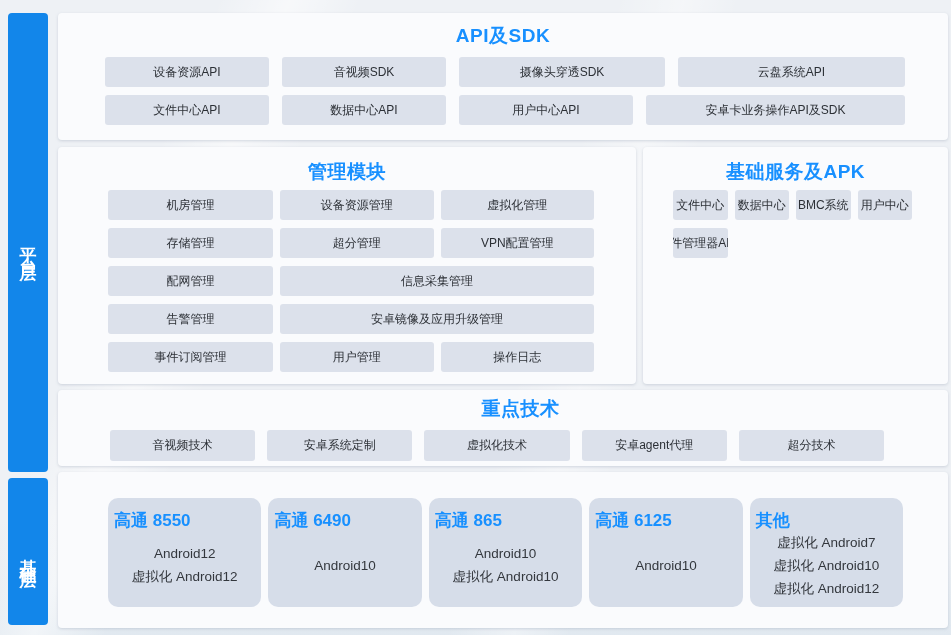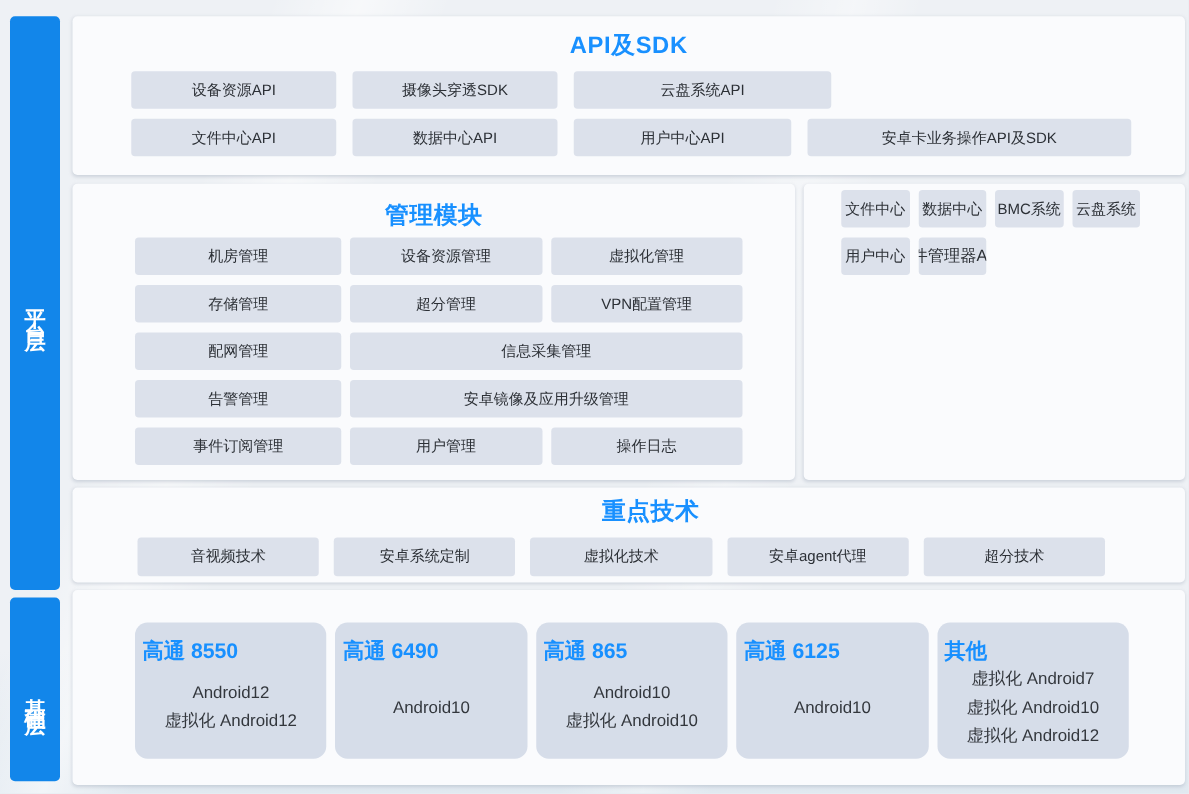--- a/index.html
+++ b/index.html
@@ -102,20 +102,21 @@
     <span class="vtxt">平台层</span>
   </div>
   <div class="vbar" id="bar-base">
     <span class="vtxt">基础层</span>
   </div>
 
   <div class="panel" id="panel-api">
     <div class="panel-title">API及SDK</div>
     <div class="api-row row-api1">
         <div class="box">设备资源API</div>
+        <div class="box">音视频SDK</div>
         <div class="box">摄像头穿透SDK</div>
         <div class="box">云盘系统API</div>
       </div>
     <div class="api-row row-api2">
         <div class="box">文件中心API</div>
         <div class="box">数据中心API</div>
         <div class="box">用户中心API</div>
         <div class="box">安卓卡业务操作API及SDK</div>
       </div>
   </div>
@@ -133,25 +134,25 @@
         <div class="box">信息采集管理</div>
         <div class="box">告警管理</div>
         <div class="box">安卓镜像及应用升级管理</div>
         <div class="box">事件订阅管理</div>
         <div class="box">用户管理</div>
         <div class="box">操作日志</div>
       </div>
   </div>
 
   <div class="panel" id="panel-svc">
+    <div class="panel-title">基础服务及APK</div>
     <div class="grid-svc">
         <div class="box">文件中心</div>
         <div class="box">数据中心</div>
         <div class="box">BMC系统</div>
-        <div class="box">云盘系统</div>
         <div class="box">用户中心</div>
         <div class="box">文件管理器APK</div>
       </div>
   </div>
 
   <div class="panel" id="panel-tech">
     <div class="panel-title">重点技术</div>
     <div class="row-tech">
         <div class="box">音视频技术</div>
         <div class="box">安卓系统定制</div>

